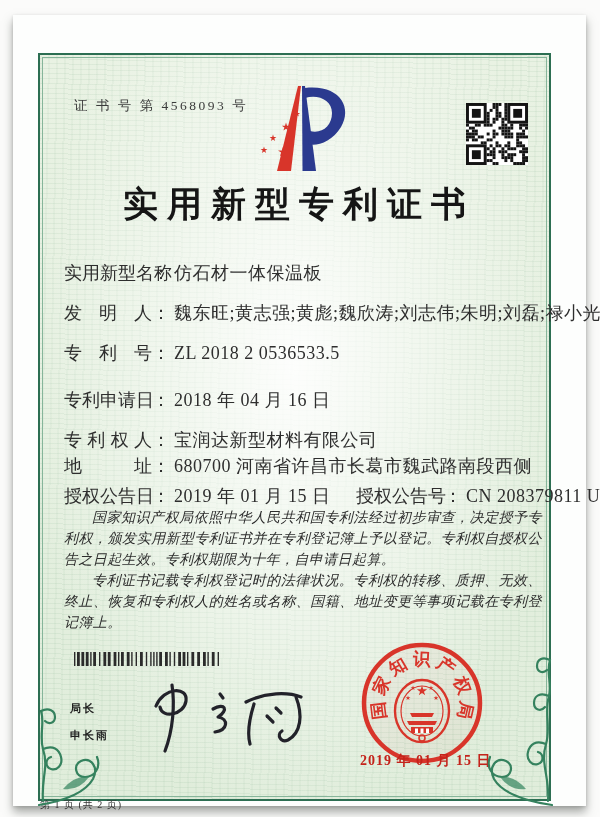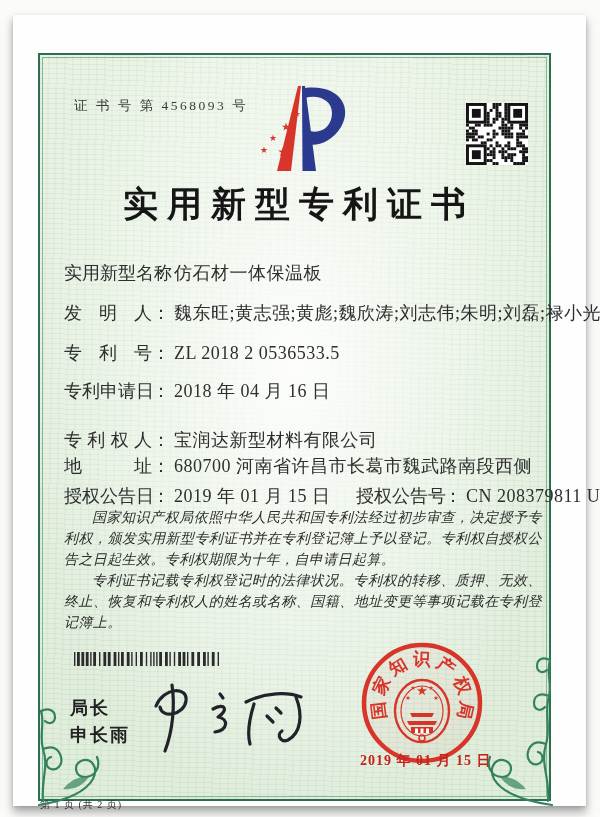--- a/index.html
+++ b/index.html
@@ -55,21 +55,21 @@
   .paras{
     position:absolute;left:24px;top:452px;width:478px;
     font-size:14px;line-height:21px;color:#2c2c2c;
     font-style:italic;letter-spacing:.4px;text-align:justify;
   }
   .paras p{margin:0;text-indent:2em;}
   
   .barcode{position:absolute;left:34px;top:597px;}
   .director{
     position:absolute;left:30px;top:640px;
-    font-family:"Liberation Sans", sans-serif;font-size:18px;font-weight:700;
+    font-family:"Liberation Sans", sans-serif;font-size:11px;font-weight:700;
     color:#222;line-height:27px;letter-spacing:2px;
   }
   .signature{position:absolute;left:96px;top:620px;}
   .seal{position:absolute;left:318px;top:584px;}
   .seal-date{
     position:absolute;left:320px;top:697px;
     color:#c4231b;font-size:14px;font-weight:700;letter-spacing:1px;white-space:nowrap;
   }
   .page-footer{
     position:absolute;left:0;top:731px;width:100%;text-align:left;
@@ -277,21 +277,21 @@
 
   <div class="frow" style="top:206px">
     <span class="flabel">实用新型名称</span><span class="colon">：</span><span class="fvalue">仿石材一体保温板</span>
   </div>
   <div class="frow" style="top:246px">
     <span class="flabel">发明人</span><span class="colon">：</span><span class="fvalue">魏东旺;黄志强;黄彪;魏欣涛;刘志伟;朱明;刘磊;禄小光</span>
   </div>
   <div class="frow" style="top:286px">
     <span class="flabel">专利号</span><span class="colon">：</span><span class="fvalue">ZL 2018 2 0536533.5</span>
   </div>
-  <div class="frow" style="top:324px">
+  <div class="frow" style="top:333px">
     <span class="flabel">专利申请日</span><span class="colon">：</span><span class="fvalue">2018 年 04 月 16 日</span>
   </div>
   <div class="frow" style="top:373px">
     <span class="flabel">专利权人</span><span class="colon">：</span><span class="fvalue">宝润达新型材料有限公司</span>
   </div>
   <div class="frow" style="top:399px">
     <span class="flabel">地址</span><span class="colon">：</span><span class="fvalue">680700 河南省许昌市长葛市魏武路南段西侧</span>
   </div>
   <div class="frow" style="top:429px">
     <span class="flabel">授权公告日</span><span class="colon">：</span><span class="fvalue">2019 年 01 月 15 日</span>

